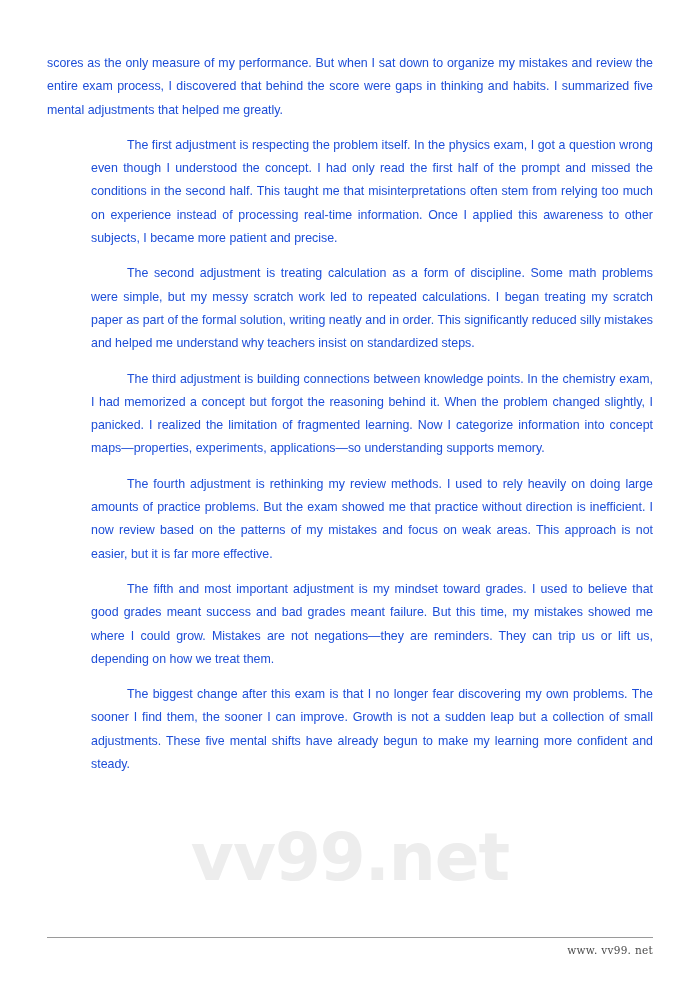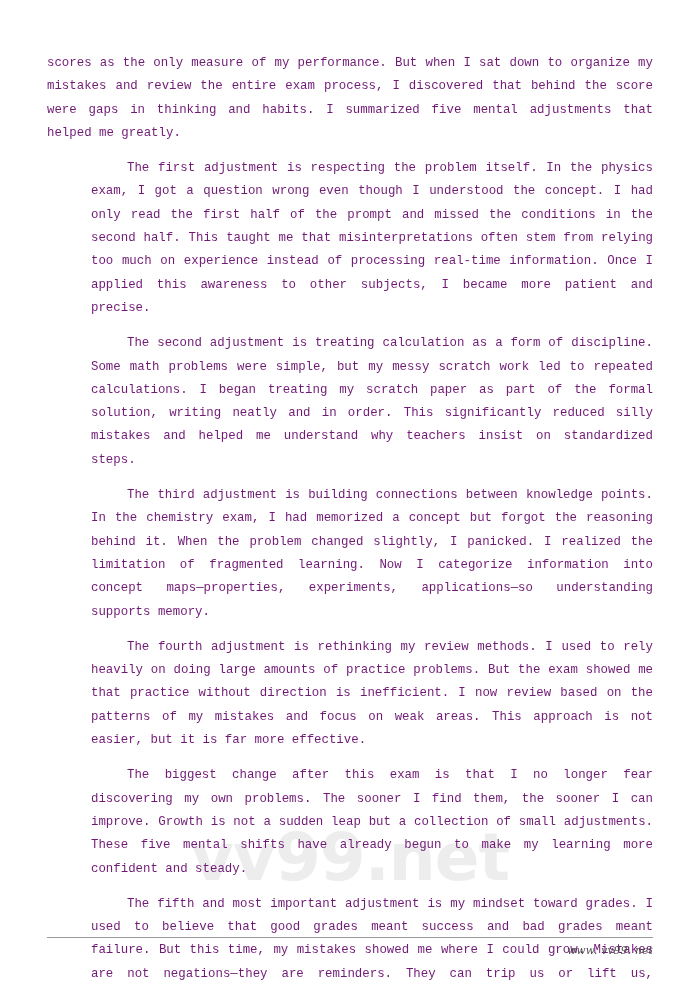--- a/index.html
+++ b/index.html
@@ -49,24 +49,24 @@
     top: 52px;
     width: 606px;
     z-index: 2;
   }
 
   p.para {
     margin: 0 0 12px 0;
     padding: 0;
     text-align: justify;
     text-justify: inter-word;
-    font-family: Liberation Mono, monospace;
+    font-family: Liberation Sans, sans-serif;
     font-size: 12.4px;
     line-height: 23.3px;
-    color: #701a75;
+    color: #1d4ed8;
     letter-spacing: 0px;
     word-spacing: 0px;
     -webkit-font-smoothing: antialiased;
   }
 
   p.para.indent {
     text-indent: 2.9em;
     margin-left: 44px;
   }
 
@@ -83,42 +83,41 @@
     height: 1px;
     background: #9a9a9a;
     z-index: 2;
   }
 
   .footer-text {
     position: absolute;
     right: 47px;
     top: 944px;
     font-family: "DejaVu Serif", "Liberation Serif", serif;
-    font-style: italic;
     font-size: 10.5px;
     color: #4a4a4a;
     letter-spacing: 0.3px;
     z-index: 2;
     white-space: nowrap;
   }
 </style>
 </head>
 <body>
 
 <div class="page">
 
   <div class="watermark">vv99.net</div>
 
   <div class="body-text">
     <p class="para">scores as the only measure of my performance. But when I sat down to organize my mistakes and review the entire exam process, I discovered that behind the score were gaps in thinking and habits. I summarized five mental adjustments that helped me greatly.</p>
     <p class="para indent">The first adjustment is respecting the problem itself. In the physics exam, I got a question wrong even though I understood the concept. I had only read the first half of the prompt and missed the conditions in the second half. This taught me that misinterpretations often stem from relying too much on experience instead of processing real-time information. Once I applied this awareness to other subjects, I became more patient and precise.</p>
     <p class="para indent">The second adjustment is treating calculation as a form of discipline. Some math problems were simple, but my messy scratch work led to repeated calculations. I began treating my scratch paper as part of the formal solution, writing neatly and in order. This significantly reduced silly mistakes and helped me understand why teachers insist on standardized steps.</p>
     <p class="para indent">The third adjustment is building connections between knowledge points. In the chemistry exam, I had memorized a concept but forgot the reasoning behind it. When the problem changed slightly, I panicked. I realized the limitation of fragmented learning. Now I categorize information into concept maps—properties, experiments, applications—so understanding supports memory.</p>
     <p class="para indent">The fourth adjustment is rethinking my review methods. I used to rely heavily on doing large amounts of practice problems. But the exam showed me that practice without direction is inefficient. I now review based on the patterns of my mistakes and focus on weak areas. This approach is not easier, but it is far more effective.</p>
+    <p class="para indent">The fifth and most important adjustment is my mindset toward grades. I used to believe that good grades meant success and bad grades meant failure. But this time, my mistakes showed me where I could grow. Mistakes are not negations—they are reminders. They can trip us or lift us, depending on how we treat them.</p>
     <p class="para indent">The biggest change after this exam is that I no longer fear discovering my own problems. The sooner I find them, the sooner I can improve. Growth is not a sudden leap but a collection of small adjustments. These five mental shifts have already begun to make my learning more confident and steady.</p>
-    <p class="para indent">The fifth and most important adjustment is my mindset toward grades. I used to believe that good grades meant success and bad grades meant failure. But this time, my mistakes showed me where I could grow. Mistakes are not negations—they are reminders. They can trip us or lift us, depending on how we treat them.</p>
   </div>
 
   <div class="footer-rule"></div>
 
   <div class="footer-text">www. vv99. net</div>
 
 </div>
 
 </body></html>

